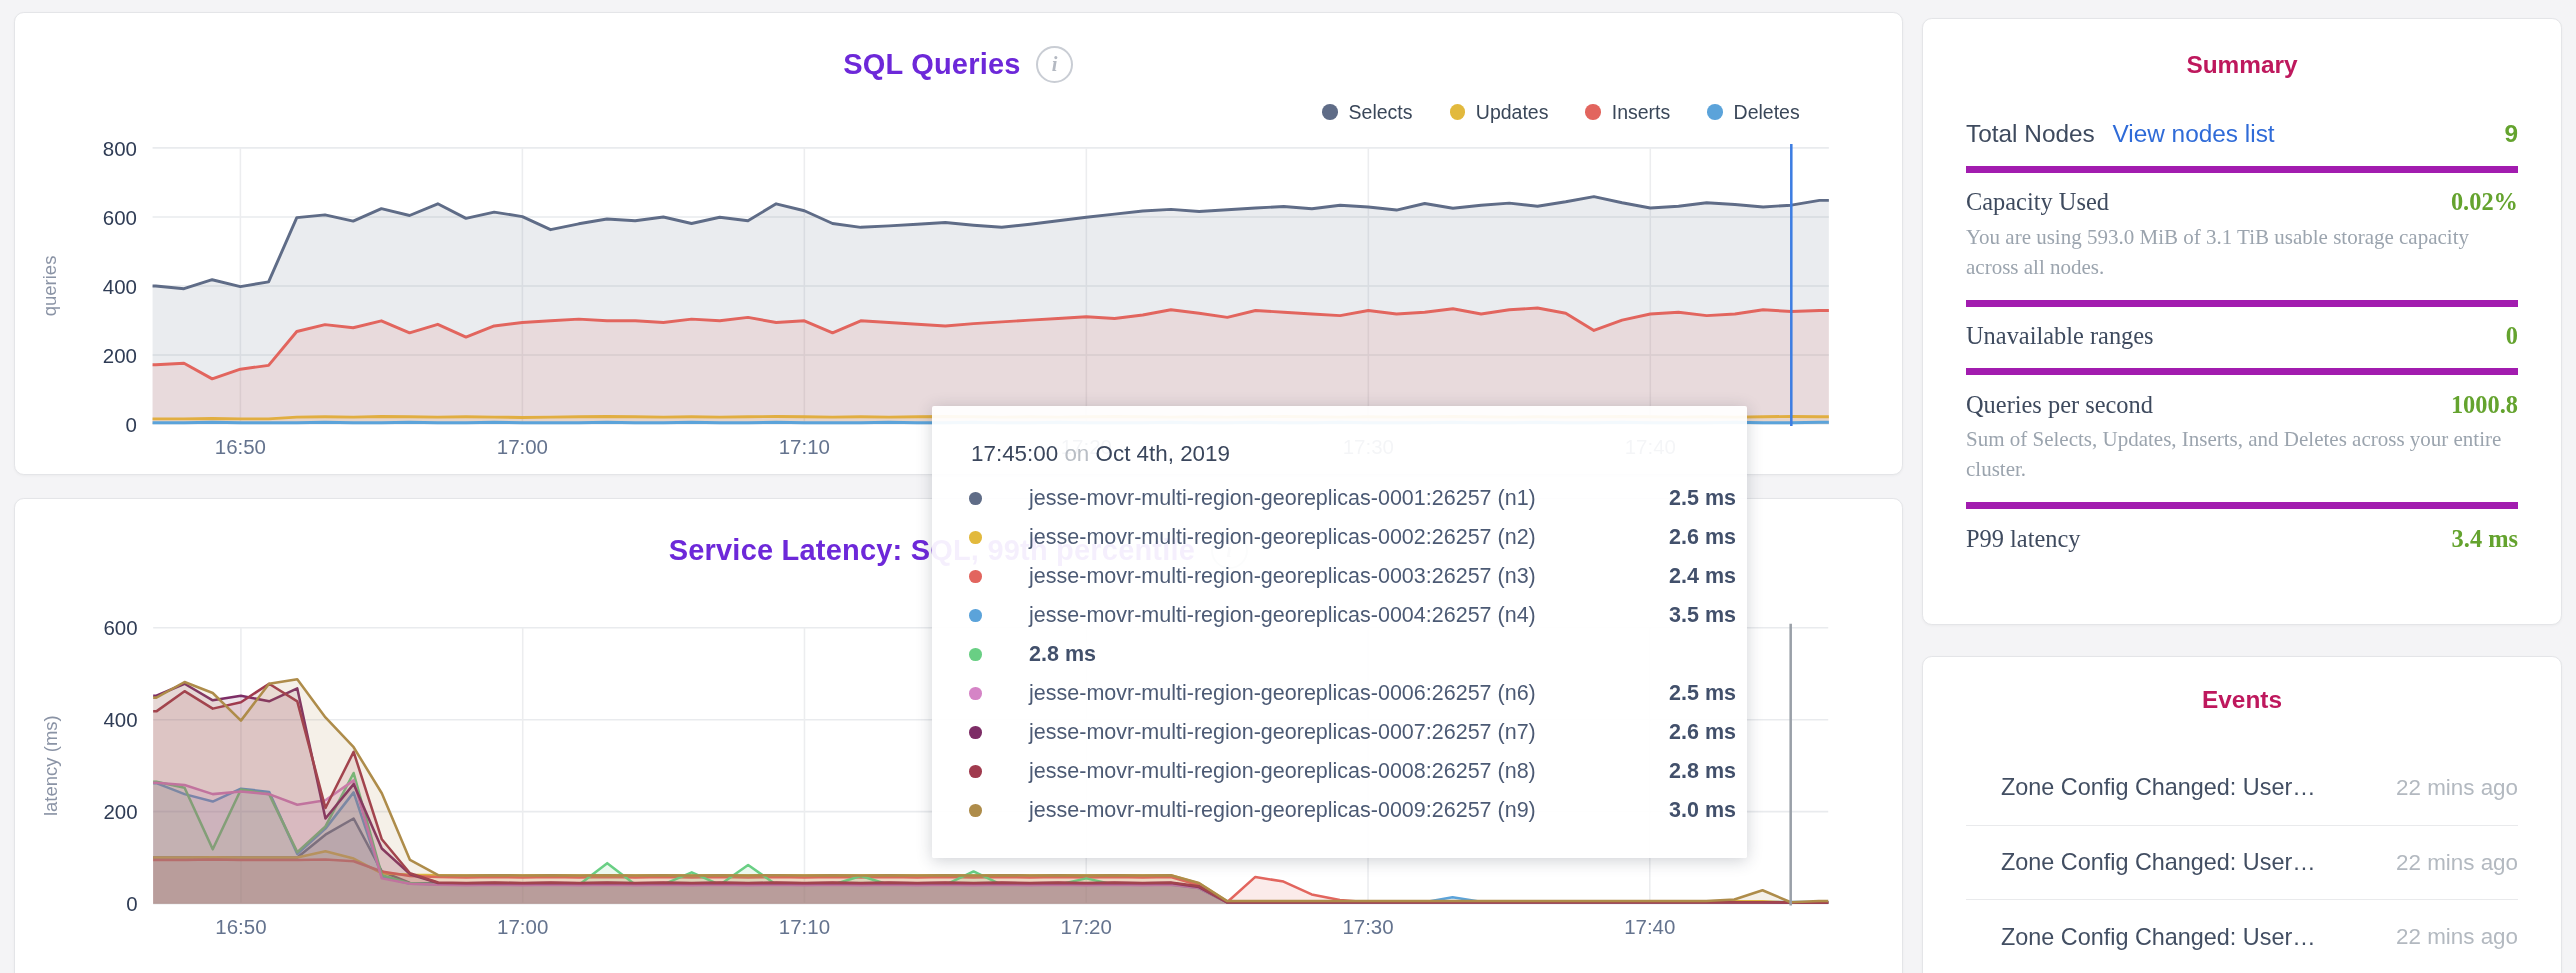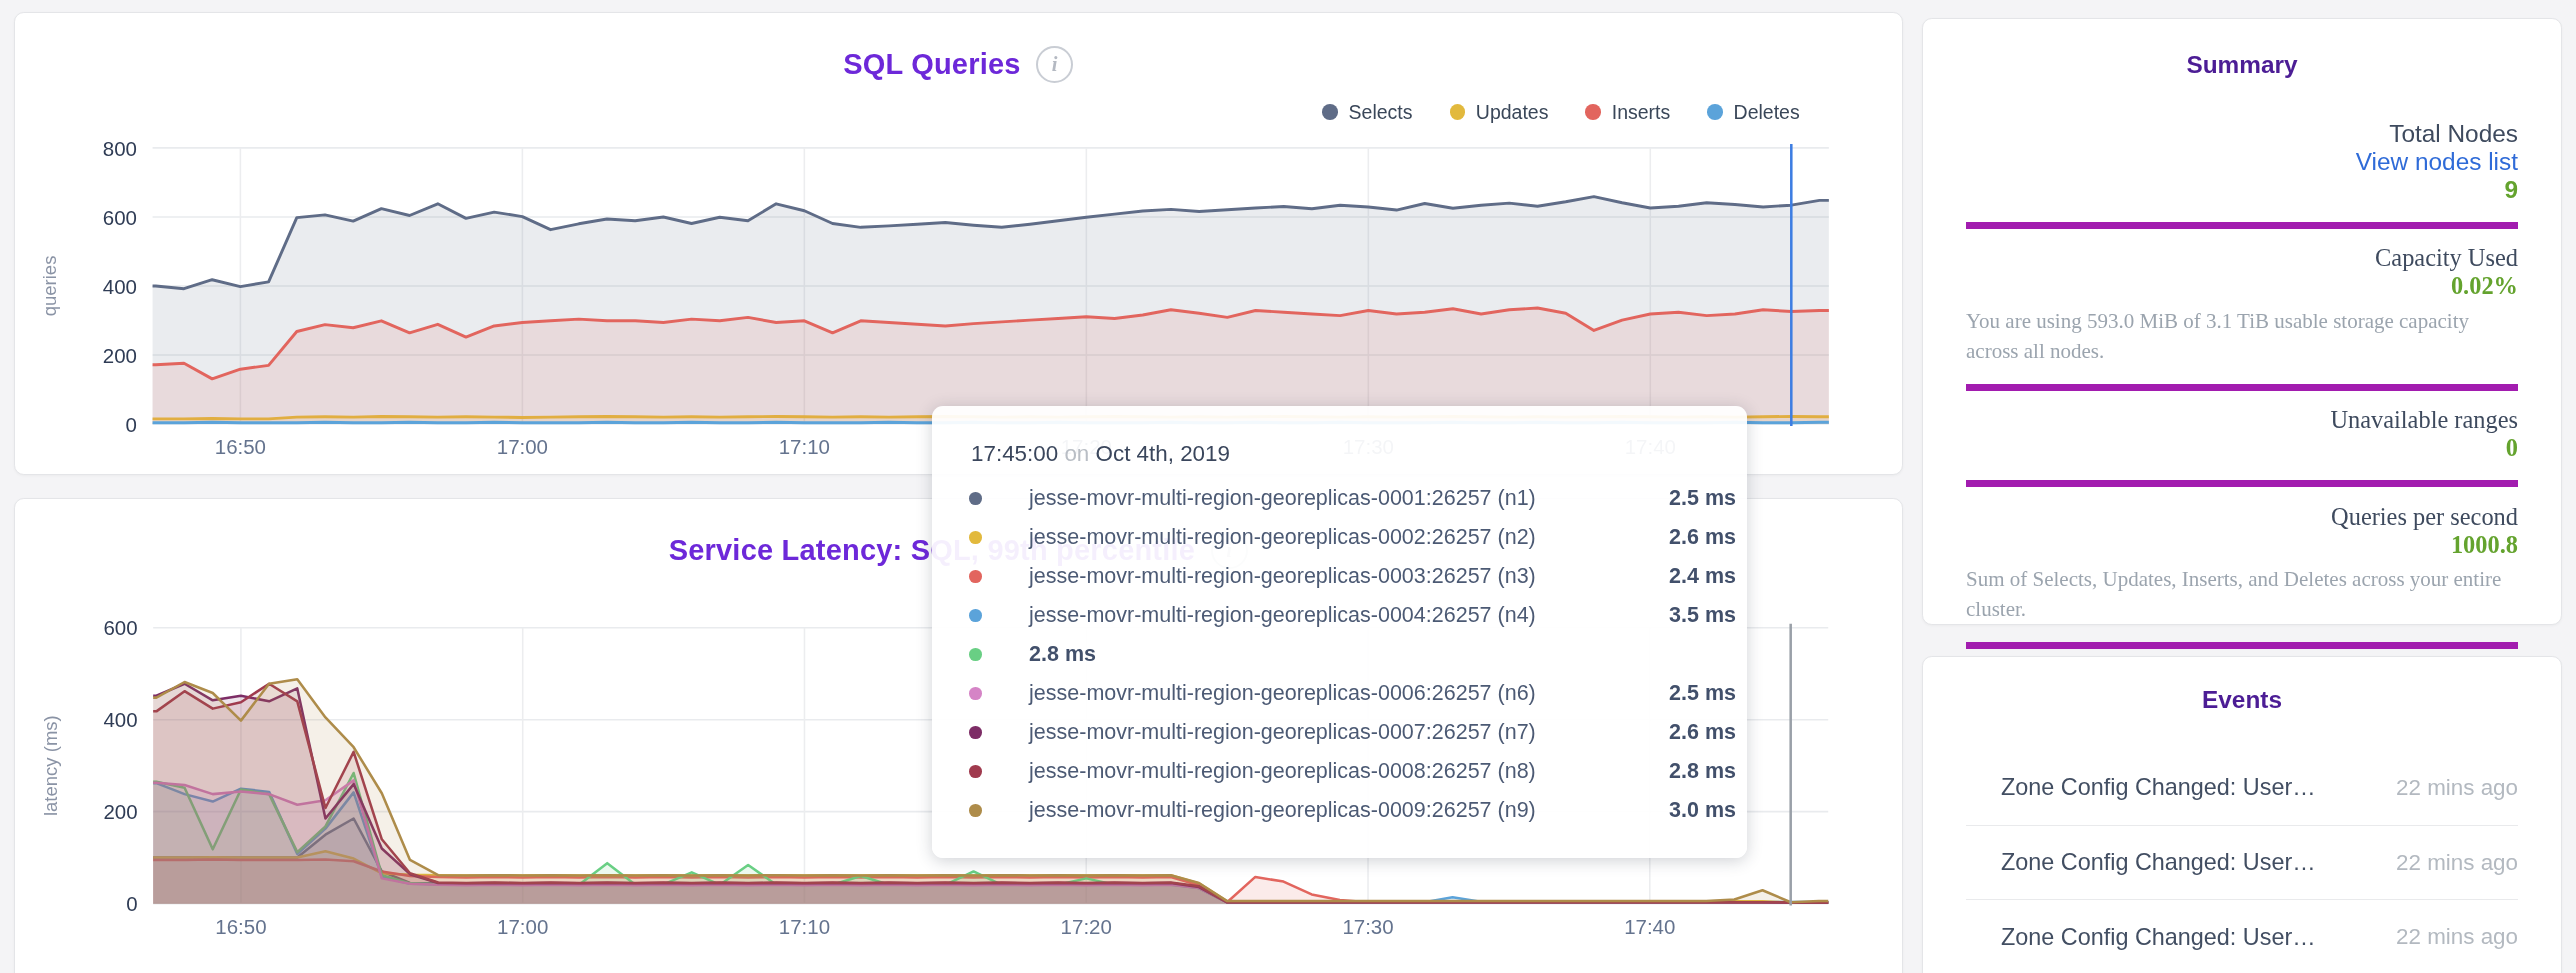--- a/index.html
+++ b/index.html
@@ -33,35 +33,35 @@
     position:absolute;top:88px;right:102px;display:flex;gap:37px;align-items:center;
   }
   .legend-item{display:flex;align-items:center;gap:10.7px;}
   .dot{width:15.6px;height:15.6px;border-radius:50%;flex:0 0 auto;}
   .legend-label{font-size:19.5px;color:#3a4759;}
   svg.chart{position:absolute;left:0;top:0;}
 
   
   #tooltip{
     position:absolute;left:932px;top:406px;width:815px;height:452px;
-    background:rgba(255,255,255,0.93);border-radius:11px;
+    background:rgba(255,255,255,0.93);border-radius:2px;
     box-shadow:0 2.9px 15.6px rgba(40,50,70,0.22);z-index:10;box-sizing:border-box;
   }
   .tt-header{margin:35px 0 11.7px 39px;font-size:22.4px;color:#3a465c;}
   .tt-header .tt-on{color:#b9bec5;}
   .tt-row{display:flex;align-items:center;height:39px;padding-left:37px;gap:25px;}
   .tt-row .dot{width:12.7px;height:12.7px;margin-right:22.4px;}
   .tt-name{font-size:21.5px;color:#4c5a74;flex:0 0 615px;white-space:nowrap;}
   .tt-value{font-size:21.5px;font-weight:bold;color:#42506b;white-space:nowrap;}
 
   
-  .panel-title{font-size:24.4px;font-weight:bold;color:#4c1d95;text-align:center;margin:3.9px 0 25px;}
+  .panel-title{font-size:24.4px;font-weight:bold;color:#be185d;text-align:center;margin:3.9px 0 25px;}
   .sum-row{padding:15.6px 0 17.6px;}
   .sum-row + .sum-row{border-top:7px solid #a21caf;font-family:Liberation Serif, serif;}
-  .sum-main{display:flex;align-items:flex-end;flex-direction:column;}
+  .sum-main{display:flex;align-items:flex-start;}
   .sum-label{font-size:24.4px;color:#3e4a5e;}
   .sum-link{font-size:24.4px;color:#2f6bd8;margin-left:17.6px;cursor:pointer;}
   .sum-value{font-size:24.4px;font-weight:bold;color:#64a32e;margin-left:auto;}
   .sum-desc{margin-top:5.9px;font-size:21px;line-height:30px;color:#9ba4ae;}
   .evt-row{display:flex;align-items:center;justify-content:space-between;padding:23.4px 0;}
   .evt-row + .evt-row{border-top:1px solid #e9eaec;}
   .evt-text{font-size:23.4px;color:#424e62;margin-left:35px;}
   .evt-time{font-size:22.4px;color:#b3b9c0;}
   #events-title{margin-bottom:37px;}
 </style>

